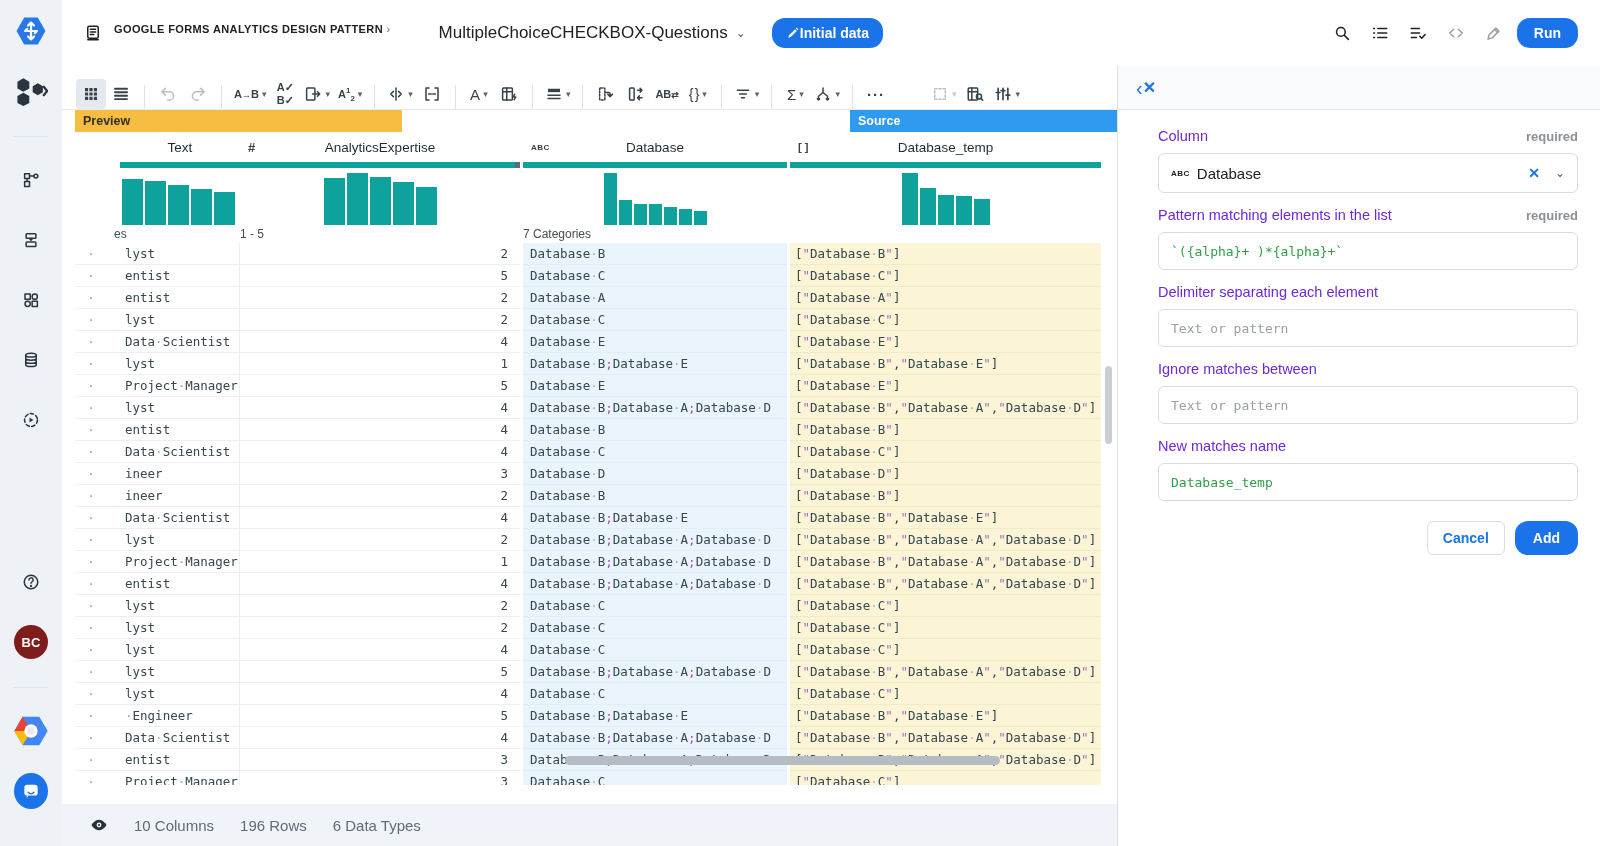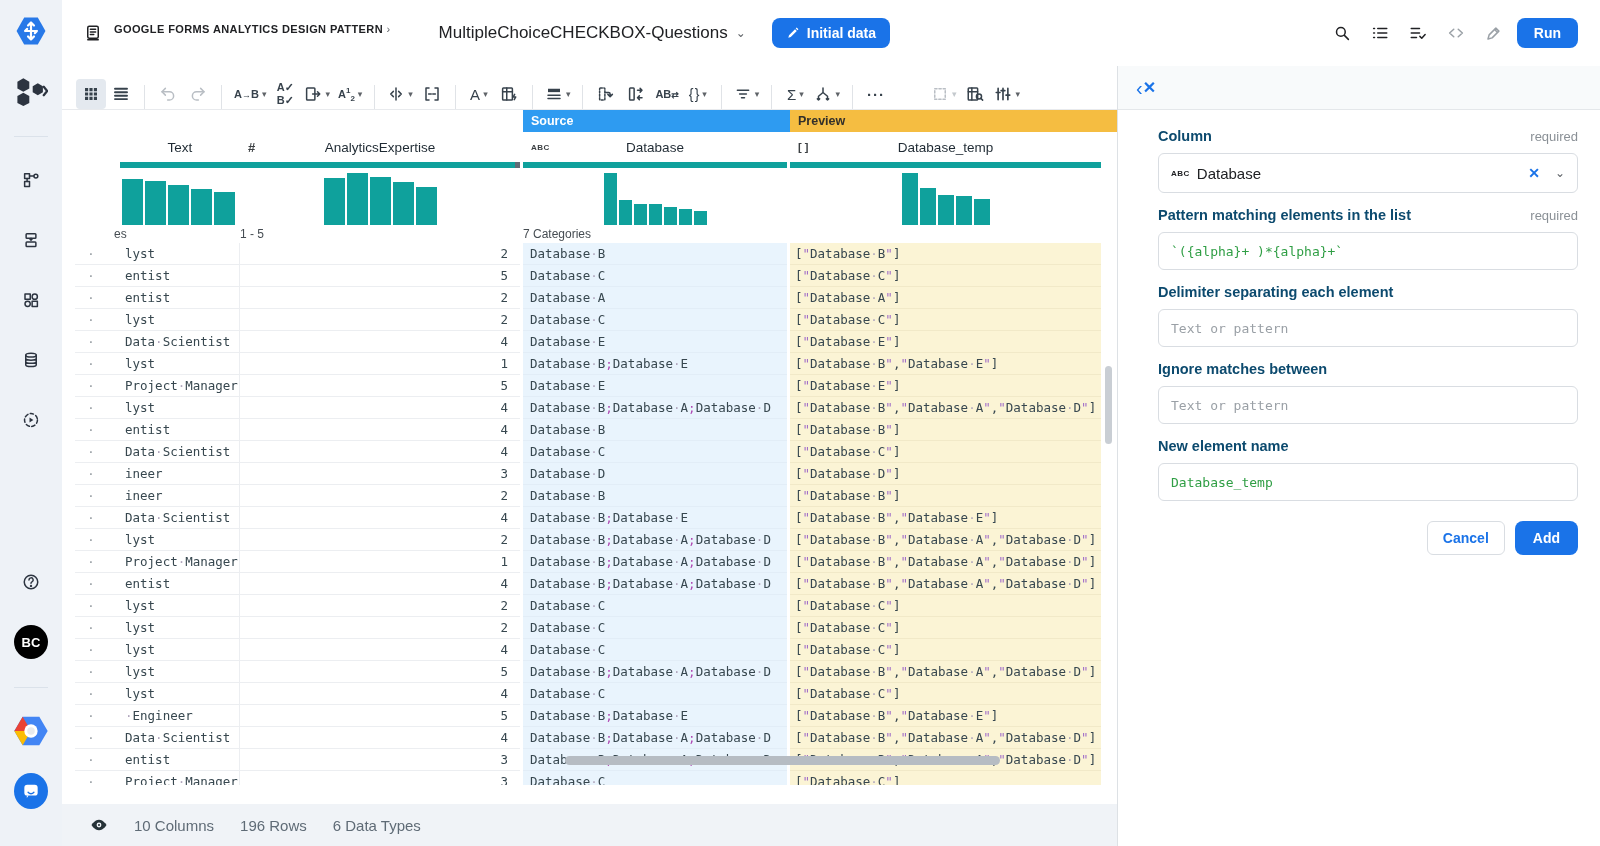--- a/index.html
+++ b/index.html
@@ -7,37 +7,37 @@
     font-family:"Liberation Sans",sans-serif;color:#202124;}
   .app{position:relative;width:1600px;height:846px;display:flex;}
 
   
   .sidebar{width:62px;height:846px;background:#eef2f7;display:flex;flex-direction:column;
     align-items:center;padding:14px 0 12px;flex:none;}
   .sb-icon{width:34px;height:34px;display:flex;align-items:center;justify-content:center;
     color:#2c3440;margin-bottom:26px;cursor:pointer;}
   .sb-div{width:34px;height:1px;background:#dbe2ea;margin:2px 0 26px;}
   .sb-spacer{flex:1;}
-  .avatar{width:34px;height:34px;border-radius:50%;background:#000000;color:#fff;
+  .avatar{width:34px;height:34px;border-radius:50%;background:#7f1d1d;color:#fff;
     font-size:13px;font-weight:bold;display:flex;align-items:center;justify-content:center;}
   .chatbub{width:36px;height:36px;border-radius:50%;background:#1a73e8;display:flex;
     align-items:center;justify-content:center;color:#fff;}
 
   
   .main{flex:1;display:flex;flex-direction:column;height:846px;}
   .topbar{height:66px;background:#fff;display:flex;align-items:center;padding:0 22px;flex:none;}
   .doc-ic{color:#202124;margin-right:12px;}
   .crumbs{display:flex;flex-direction:row;justify-content:center;gap:48px;}
   .crumb{font-size:11px;font-weight:bold;letter-spacing:.4px;color:#202124;}
   .crumb .sep{color:#5f6368;font-weight:normal;}
   .ttl-row{display:flex;align-items:center;gap:8px;}
   .ttl{font-size:17px;font-weight:500;color:#202124;}
   .caret-sm{color:#5f6368;font-size:12px;}
-  .btn-blue{background:#1a73e8;color:#fff;border:none;border-radius:8px;font-size:14px;
-    font-weight:bold;padding:7px 14px;display:inline-flex;align-items:center;gap:7px;cursor:pointer;
+  .btn-blue{background:#1a73e8;color:#fff;border:none;border-radius:13px;font-size:14px;
+    font-weight:bold;padding:7px 14px;display:inline-flex;align-items:center;cursor:pointer;
     font-family:"Liberation Sans",sans-serif;}
   .initial-btn{margin-left:26px;}
   .topbar-right{margin-left:auto;display:flex;align-items:center;gap:20px;}
   .tb-ic{color:#202124;cursor:pointer;display:flex;}
   .tb-ic.muted{color:#9aa0a6;}
   .run-btn{margin-left:14px;padding:7px 17px;}
 
   .workrow{flex:1;display:flex;min-height:0;}
 
   
@@ -113,22 +113,22 @@
   .panel{width:483px;flex:none;border-left:1px solid #dde1e5;display:flex;flex-direction:column;
     background:#fff;}
   .p-head{height:44px;background:#f8fafb;border-bottom:1px solid #e4e7ea;display:flex;
     align-items:center;padding:0 18px;flex:none;}
   .p-back{color:#1a73e8;font-size:20px;cursor:pointer;line-height:1;}
   .p-title{flex:1;text-align:center;font-size:15.5px;font-weight:500;color:#1f2a37;}
   .p-close{color:#1a73e8;font-size:16px;font-weight:bold;cursor:pointer;}
   .p-body{padding:16px 22px 0 40px;}
   .f-labrow{display:flex;align-items:baseline;margin:14px 0 9px;}
   .f-labrow:first-child{margin-top:2px;}
-  .f-label{font-size:14.5px;font-weight:700;color:#0c4a6e;}
-  .f-req{margin-left:auto;font-size:13px;color:#8a9096;}
+  .f-label{font-size:14.5px;font-weight:400;color:#6d28d9;}
+  .f-req{margin-left:auto;font-size:13px;color:#8a9096;font-weight:bold;}
   .inp{width:100%;height:38px;border:1px solid #d9dde2;border-radius:6px;padding:0 12px;
     font-family:"DejaVu Sans Mono",monospace;font-size:13px;color:#2f9e44;background:#fff;outline:none;}
   .inp::placeholder{color:#9aa0a6;}
   .selbox{width:100%;height:40px;border:1px solid #d9dde2;border-radius:6px;display:flex;
     align-items:center;padding:0 12px;cursor:pointer;}
   .selbox .abc{font-size:8px;font-weight:bold;letter-spacing:.5px;color:#202124;margin-right:7px;}
   .selbox .val{font-size:15px;color:#202124;}
   .selbox .x{margin-left:auto;color:#1a73e8;font-weight:bold;font-size:14px;}
   .selbox .dd{margin-left:15px;color:#5f6368;font-size:12px;}
   .p-btns{display:flex;justify-content:flex-end;gap:10px;margin-top:20px;}
@@ -420,22 +420,22 @@
             <div class="tbtn">
               <svg viewBox="0 0 24 24" width="18" height="18" fill="none" stroke="currentColor" stroke-width="2" stroke-linecap="round" stroke-linejoin="round">
                 <path d="M5.5 4.5v15M12 4.5v15M18.5 4.5v15M3 10h5M9.5 7.5h5M16 13.5h5" stroke-width="2.2"></path>
               </svg>
               <span class="cv">▾</span>
             </div>
           </div>
 
         <div class="gridhead">
           <div class="tagrow">
+            <div class="tag tag-prev">Preview</div>
             <div class="tag tag-src">Source</div>
-            <div class="tag tag-prev">Preview</div>
           </div>
           <div class="hdrrow" id="hdrRow">
               <div class="c-mark"></div>
               <div class="hcell c-title">
                 <span>Text</span>
               </div>
               <div class="hcell c-exp">
                 <span class="ticon hash">#</span>
                 <span>AnalyticsExpertise</span>
               </div>
@@ -786,21 +786,21 @@
             <span class="f-label">Delimiter separating each element</span>
           </div>
           <input class="inp" placeholder="Text or pattern" style="">
 
           <div class="f-labrow">
             <span class="f-label">Ignore matches between</span>
           </div>
           <input class="inp" placeholder="Text or pattern" style="">
 
           <div class="f-labrow">
-            <span class="f-label">New element name</span>
+            <span class="f-label">New matches name</span>
           </div>
           <input class="inp" value="Database_temp" style="">
 
           <div class="p-btns">
             <button class="btn-cancel">Cancel</button>
             <button class="btn-blue btn-add">Add</button>
           </div>
         </div>
       </div>
     </div>

